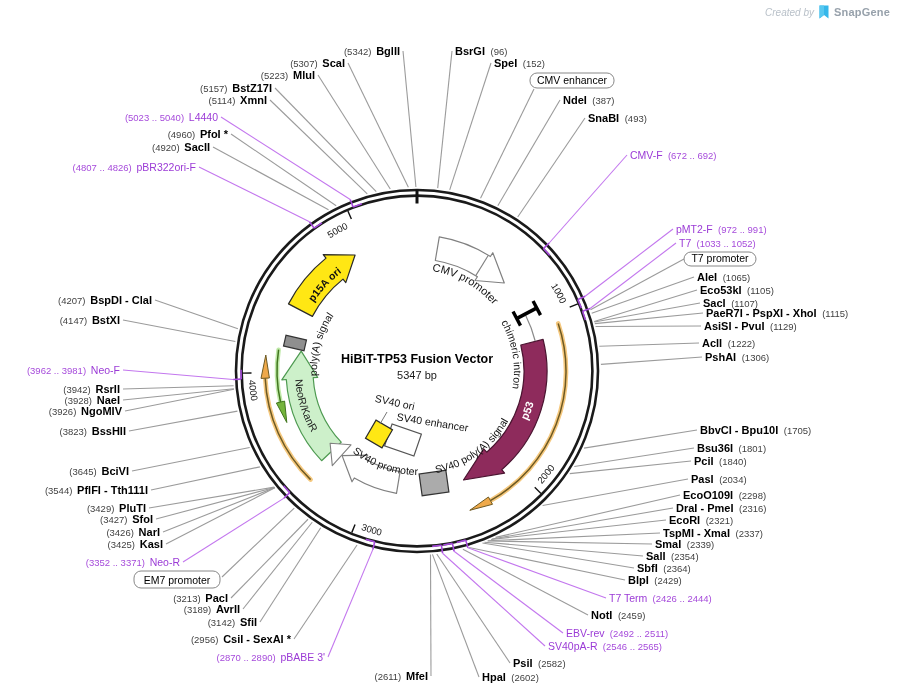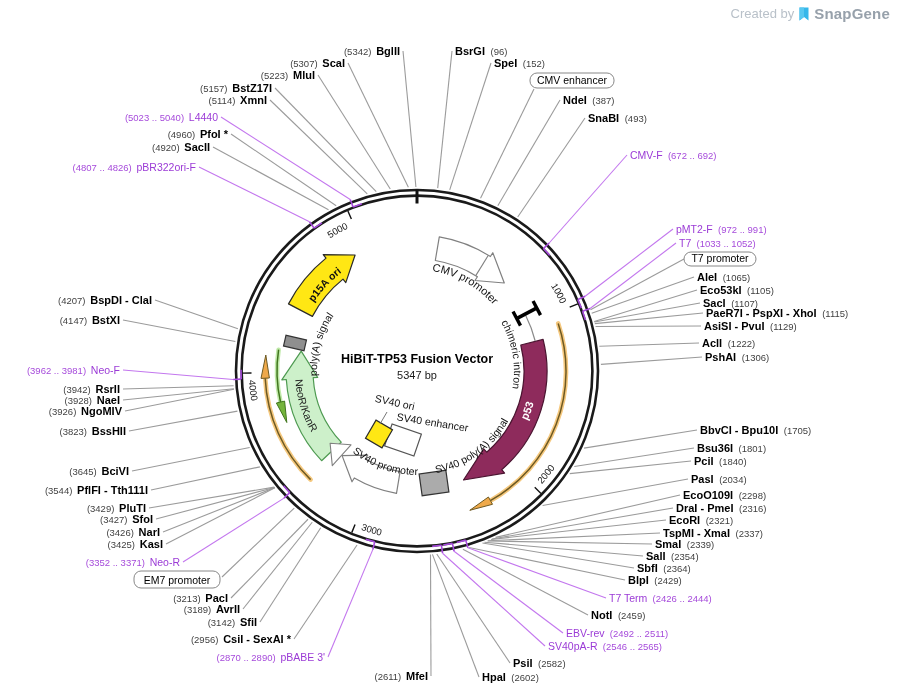--- a/index.html
+++ b/index.html
@@ -1,22 +1,22 @@
 <!DOCTYPE html>
 <html><head>
 <meta charset="utf-8">
 <style>
   html,body{margin:0;padding:0;background:#fff;}
   .stage{position:relative;width:900px;height:692px;background:#fff;overflow:hidden;
          font-family:"Liberation Sans","DejaVu Sans",sans-serif;}
   #map{position:absolute;left:0;top:0;}
   #map text{font-family:"Liberation Sans","DejaVu Sans",sans-serif;}
   .watermark{position:absolute;top:5px;right:10px;display:flex;align-items:center;gap:5px;}
-  .watermark .createdby{font-size:13px;color:#b9c1c9;}
-  .watermark .brand{font-size:15px;font-weight:bold;color:#97a1ab;letter-spacing:.2px;text-align:right;}
+  .watermark .createdby{font-size:10px;color:#b9c1c9;font-style:italic;}
+  .watermark .brand{font-size:11px;font-weight:bold;color:#97a1ab;letter-spacing:.2px;text-align:right;}
 </style>
 </head>
 <body>
 
 <div class="stage">
   <svg id="map" width="900" height="692" viewBox="0 0 900 692">
       <g>
         <line x1="403" y1="51" x2="415.91892701988286" y2="187.0031758936811" stroke="#9b9b9b" stroke-width="1.1"></line>
         <line x1="348" y1="63" x2="408.3545506531164" y2="187.20322036120854" stroke="#9b9b9b" stroke-width="1.1"></line>
         <line x1="318" y1="75" x2="390.28400774851434" y2="188.9498537270059" stroke="#9b9b9b" stroke-width="1.1"></line>

